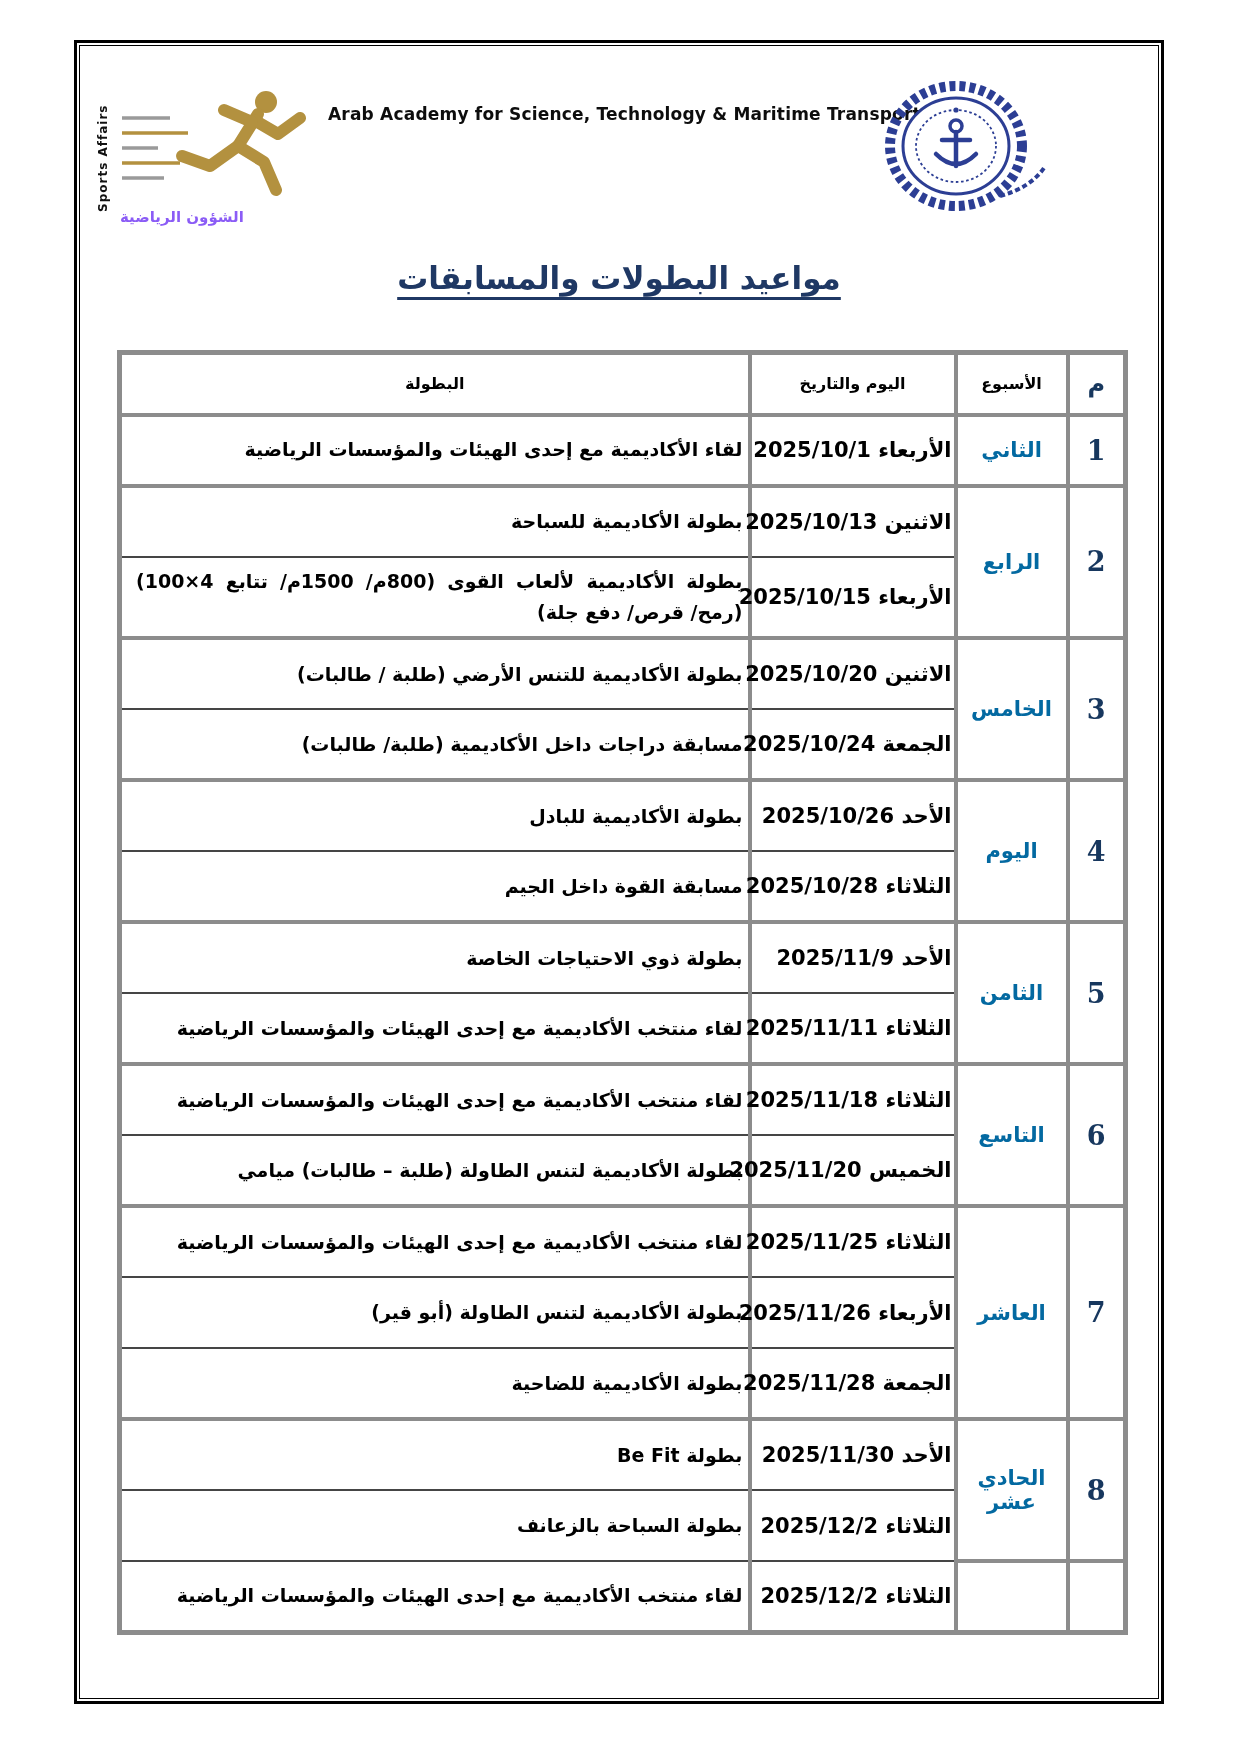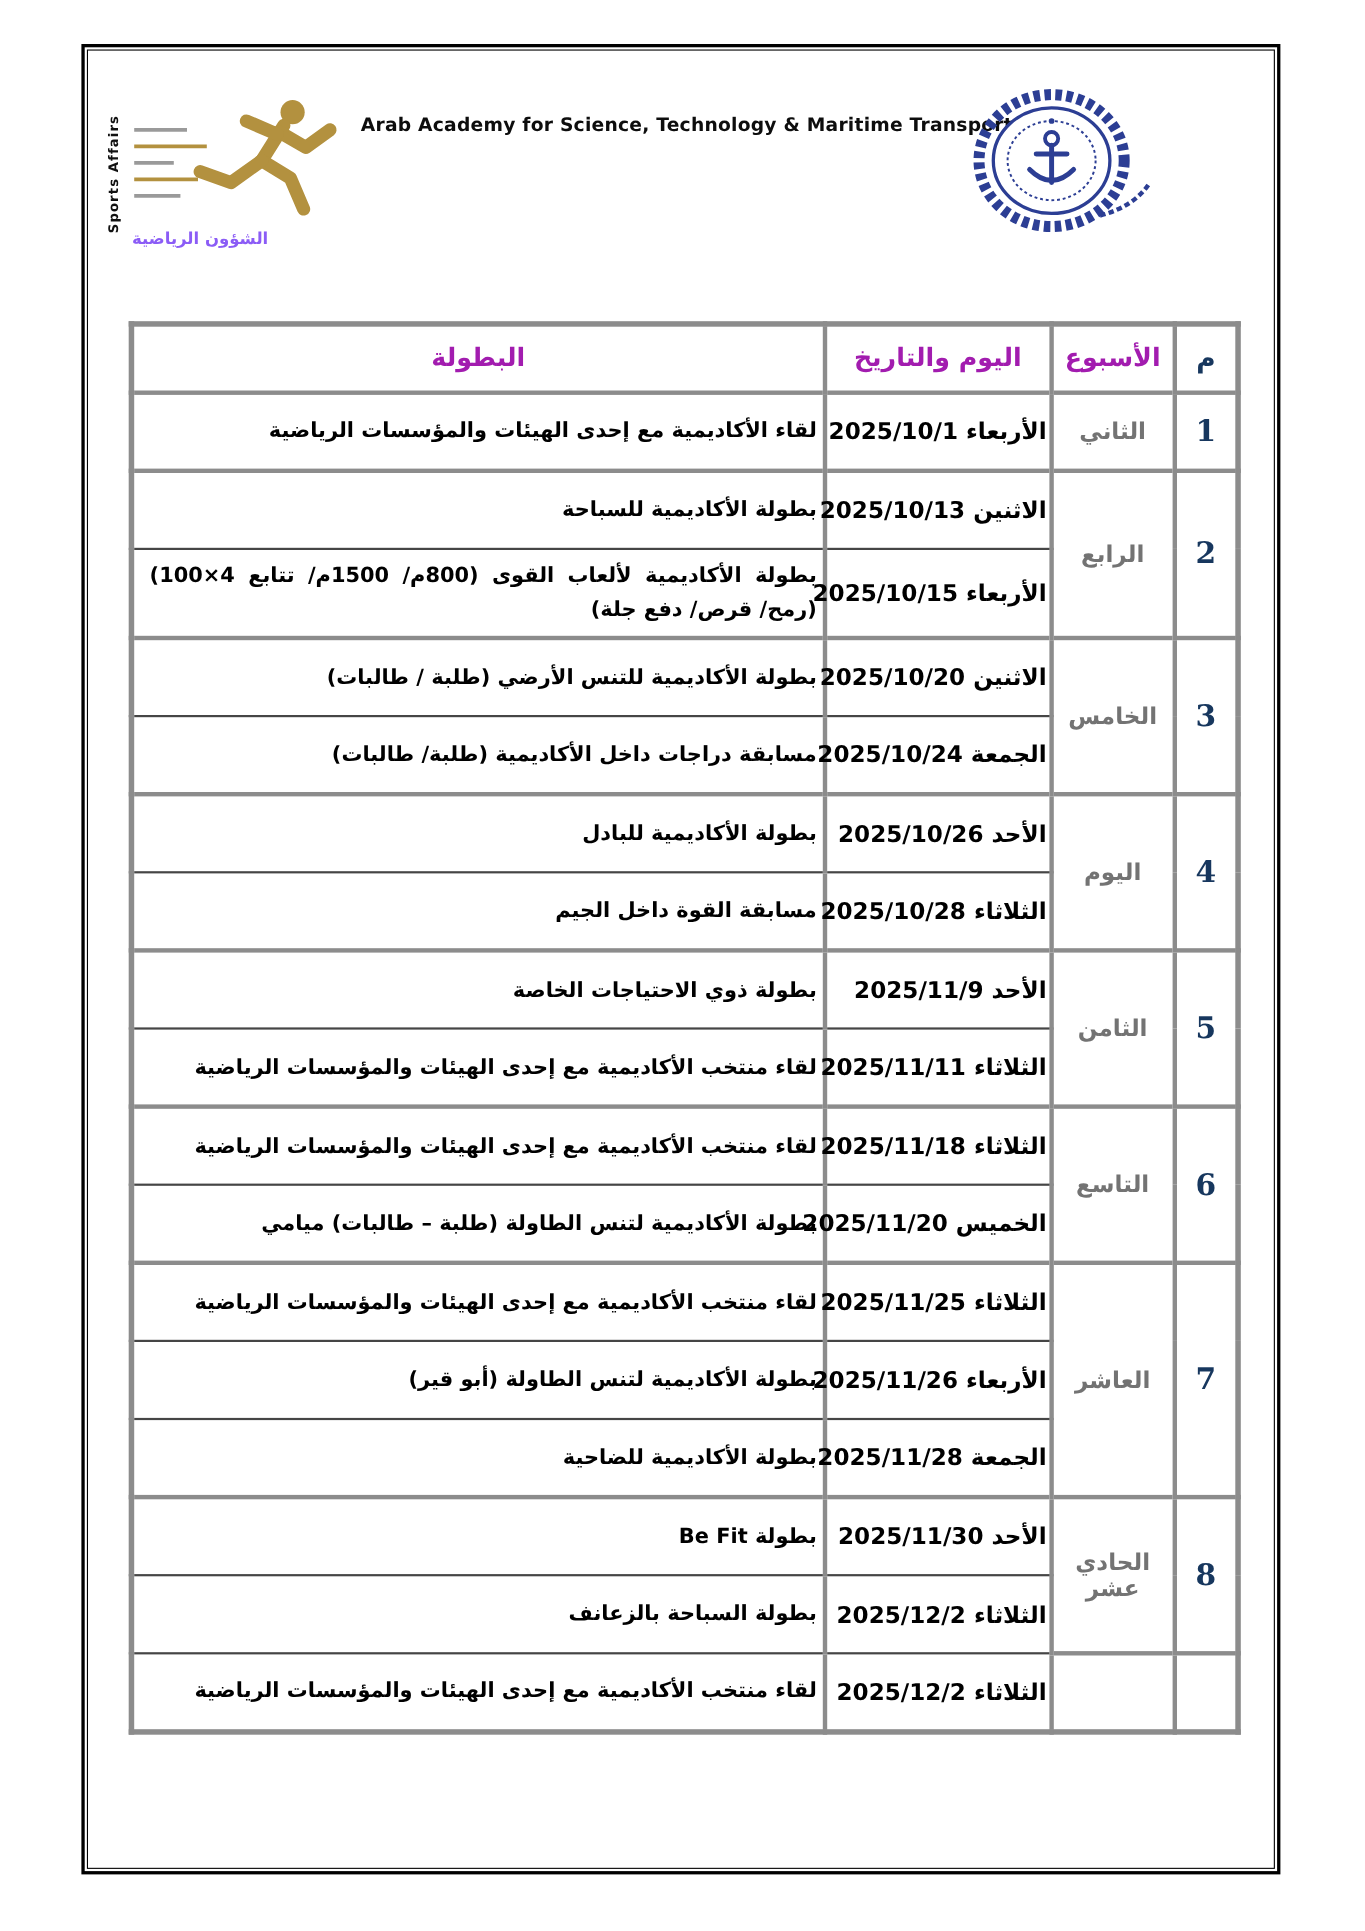--- a/index.html
+++ b/index.html
@@ -54,31 +54,31 @@
   table.schedule{
     direction:rtl;border-collapse:collapse;table-layout:fixed;
     width:1006px;margin:54px 30px 0 auto;
     border:5px solid #8c8c8c;
   }
   .schedule th,.schedule td{
     border:4px solid #8c8c8c;border-bottom:none;
     vertical-align:middle;box-sizing:border-box;
     font-weight:bold;
   }
-  .schedule th{height:62px;font-size:23px;color:#a21caf;text-align:center;}
+  .schedule th{height:62px;font-size:16px;color:#000000;text-align:center;}
   .schedule th.num-h{color:#17375e;font-size:24px;}
   .schedule td{height:71px;}
   .event-cell{
     font-size:19px;color:#000;text-align:justify;text-align-last:right;
     padding:8px 5px 8px 14px;line-height:1.65;
   }
   .date-cell{
     font-size:21px;color:#000;text-align:right;padding:6px 2px;white-space:nowrap;
   }
-  .week-cell{font-size:21px;color:#737373;text-align:center;padding:4px;}
+  .week-cell{font-size:21px;color:#0369a1;text-align:center;padding:4px;}
   .num-cell{
     font-size:27px;color:#17375e;text-align:center;
     font-family:"DejaVu Serif",serif;
   }
   tr.sub td.event-cell,tr.sub td.date-cell{border-top:2px solid #454545;}
 </style>
 </head>
 <body>
 
 <div class="frame-outer">
@@ -122,20 +122,23 @@
         <g stroke="#2c3e94" fill="none" stroke-linecap="round">
           <circle cx="106" cy="54" r="6" stroke-width="3.5"></circle>
           <line x1="106" y1="60" x2="106" y2="94" stroke-width="4.5"></line>
           <line x1="92" y1="68" x2="120" y2="68" stroke-width="4.5"></line>
           <path d="M86 82 Q106 102 126 82" stroke-width="4.5"></path>
         </g>
         <path d="M150 124 Q180 116 194 96" fill="none" stroke="#2c3e94" stroke-width="4" stroke-dasharray="5 3"></path>
       </svg>
     </div>
 
+    <div class="page-title">
+      <span>مواعيد البطولات والمسابقات</span>
+    </div>
 
     <table class="schedule">
       <colgroup>
         <col style="width:58px">
         <col style="width:112px">
         <col style="width:206px">
         <col style="width:630px">
       </colgroup>
       <thead>
         <tr>

